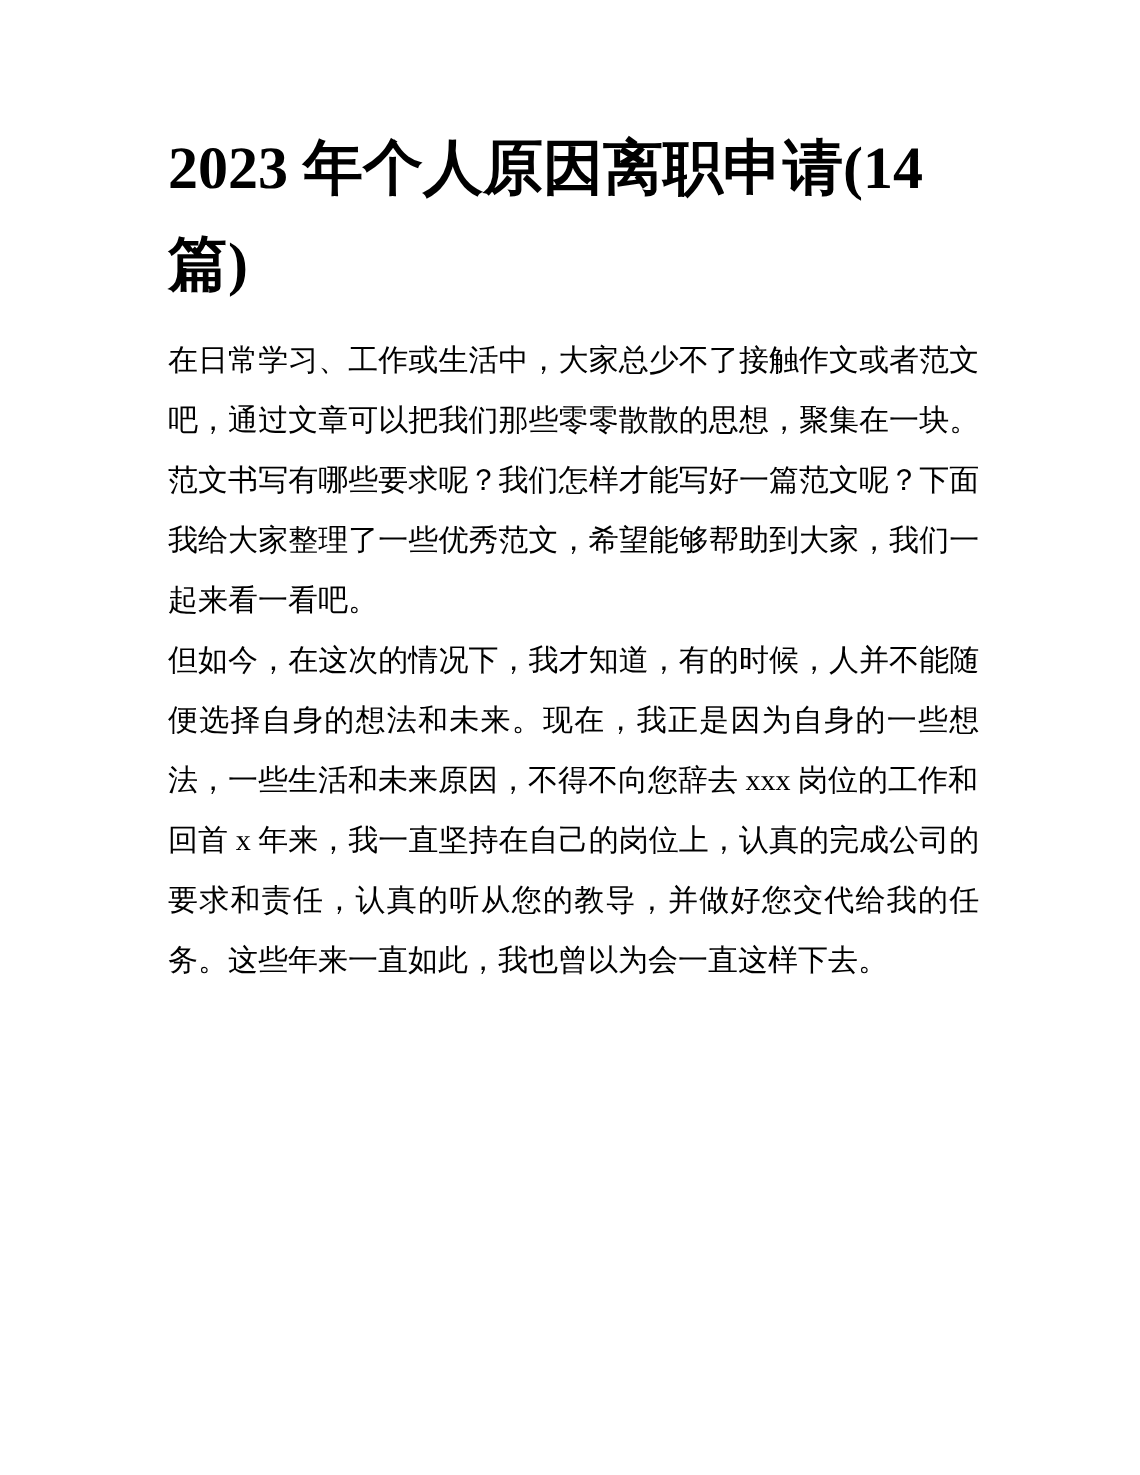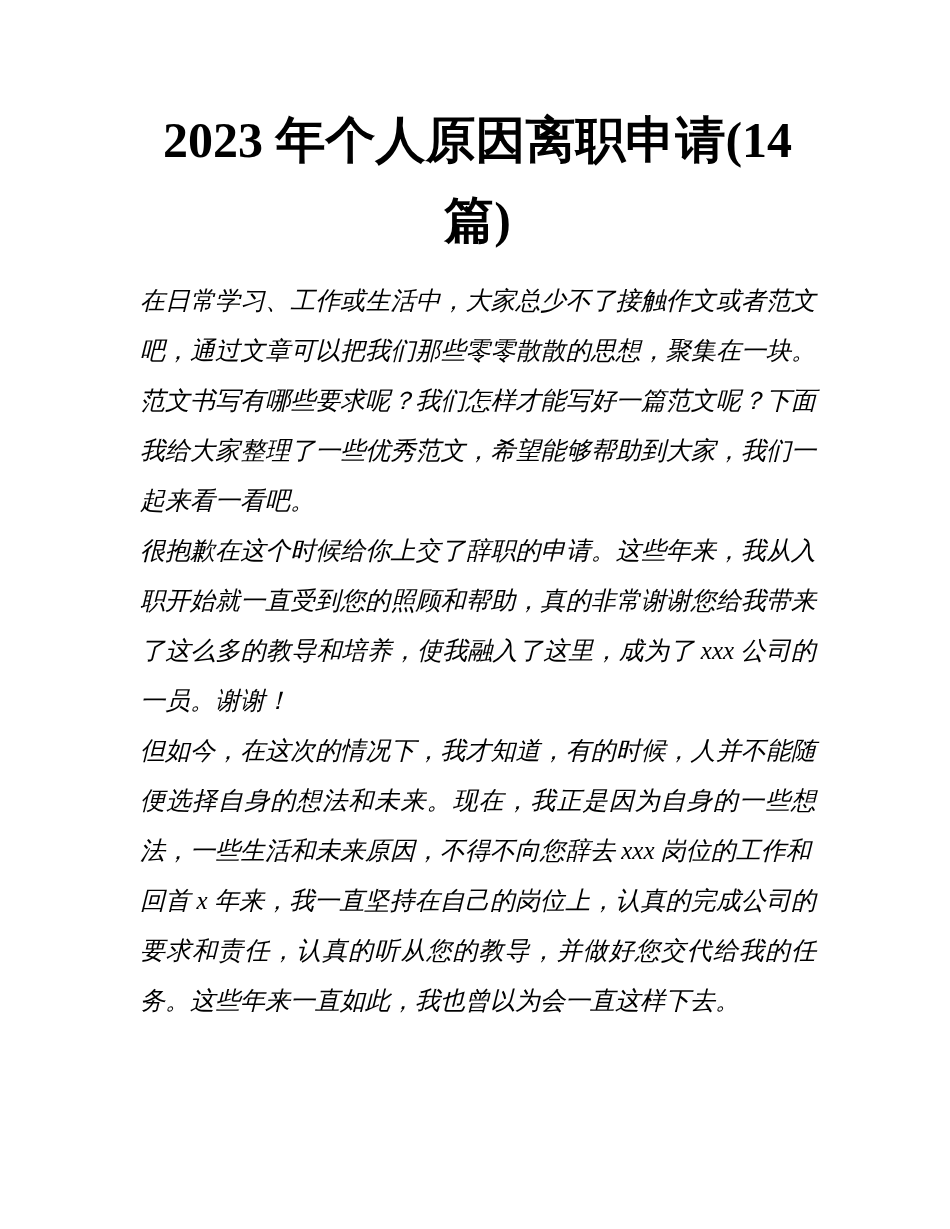--- a/index.html
+++ b/index.html
@@ -19,42 +19,40 @@
     width: 950px;
     height: 1229px;
     padding: 100px 135px 0 140px;
     background: #ffffff;
   }
   .doc-title {
     margin: 0 0 16px 0;
     font-size: 50px;
     font-weight: bold;
     line-height: 80px;
-    text-align: center;
+    text-align: left;
     letter-spacing: 0;
     word-break: break-word;
   }
   .doc-body {
     width: 676px;
-    font-style: italic;
   }
   .doc-para {
     margin: 0;
     font-size: 25px;
     line-height: 50px;
     text-align: justify;
     text-justify: inter-ideograph;
     letter-spacing: 0;
     word-break: break-word;
   }
 </style>
 </head>
 <body>
 
 <div class="page">
   <h1 class="doc-title">2023 年个人原因离职申请(14 篇)</h1>
   <div class="doc-body">
     <p class="doc-para">在日常学习、工作或生活中，大家总少不了接触作文或者范文吧，通过文章可以把我们那些零零散散的思想，聚集在一块。范文书写有哪些要求呢？我们怎样才能写好一篇范文呢？下面我给大家整理了一些优秀范文，希望能够帮助到大家，我们一起来看一看吧。</p>
-    <p class="doc-para">很抱歉在这个时候给你上交了辞职的申请。这些年来，我从入职开始就一直受到您的照顾和帮助，真的非常谢谢您给我带来了这么多的教导和培养，使我融入了这里，成为了 xxx 公司的一员。谢谢！</p>
     <p class="doc-para">但如今，在这次的情况下，我才知道，有的时候，人并不能随便选择自身的想法和未来。现在，我正是因为自身的一些想法，一些生活和未来原因，不得不向您辞去 xxx 岗位的工作和</p>
     <p class="doc-para">回首 x 年来，我一直坚持在自己的岗位上，认真的完成公司的要求和责任，认真的听从您的教导，并做好您交代给我的任务。这些年来一直如此，我也曾以为会一直这样下去。</p>
   </div>
 </div>
 
 </body></html>

